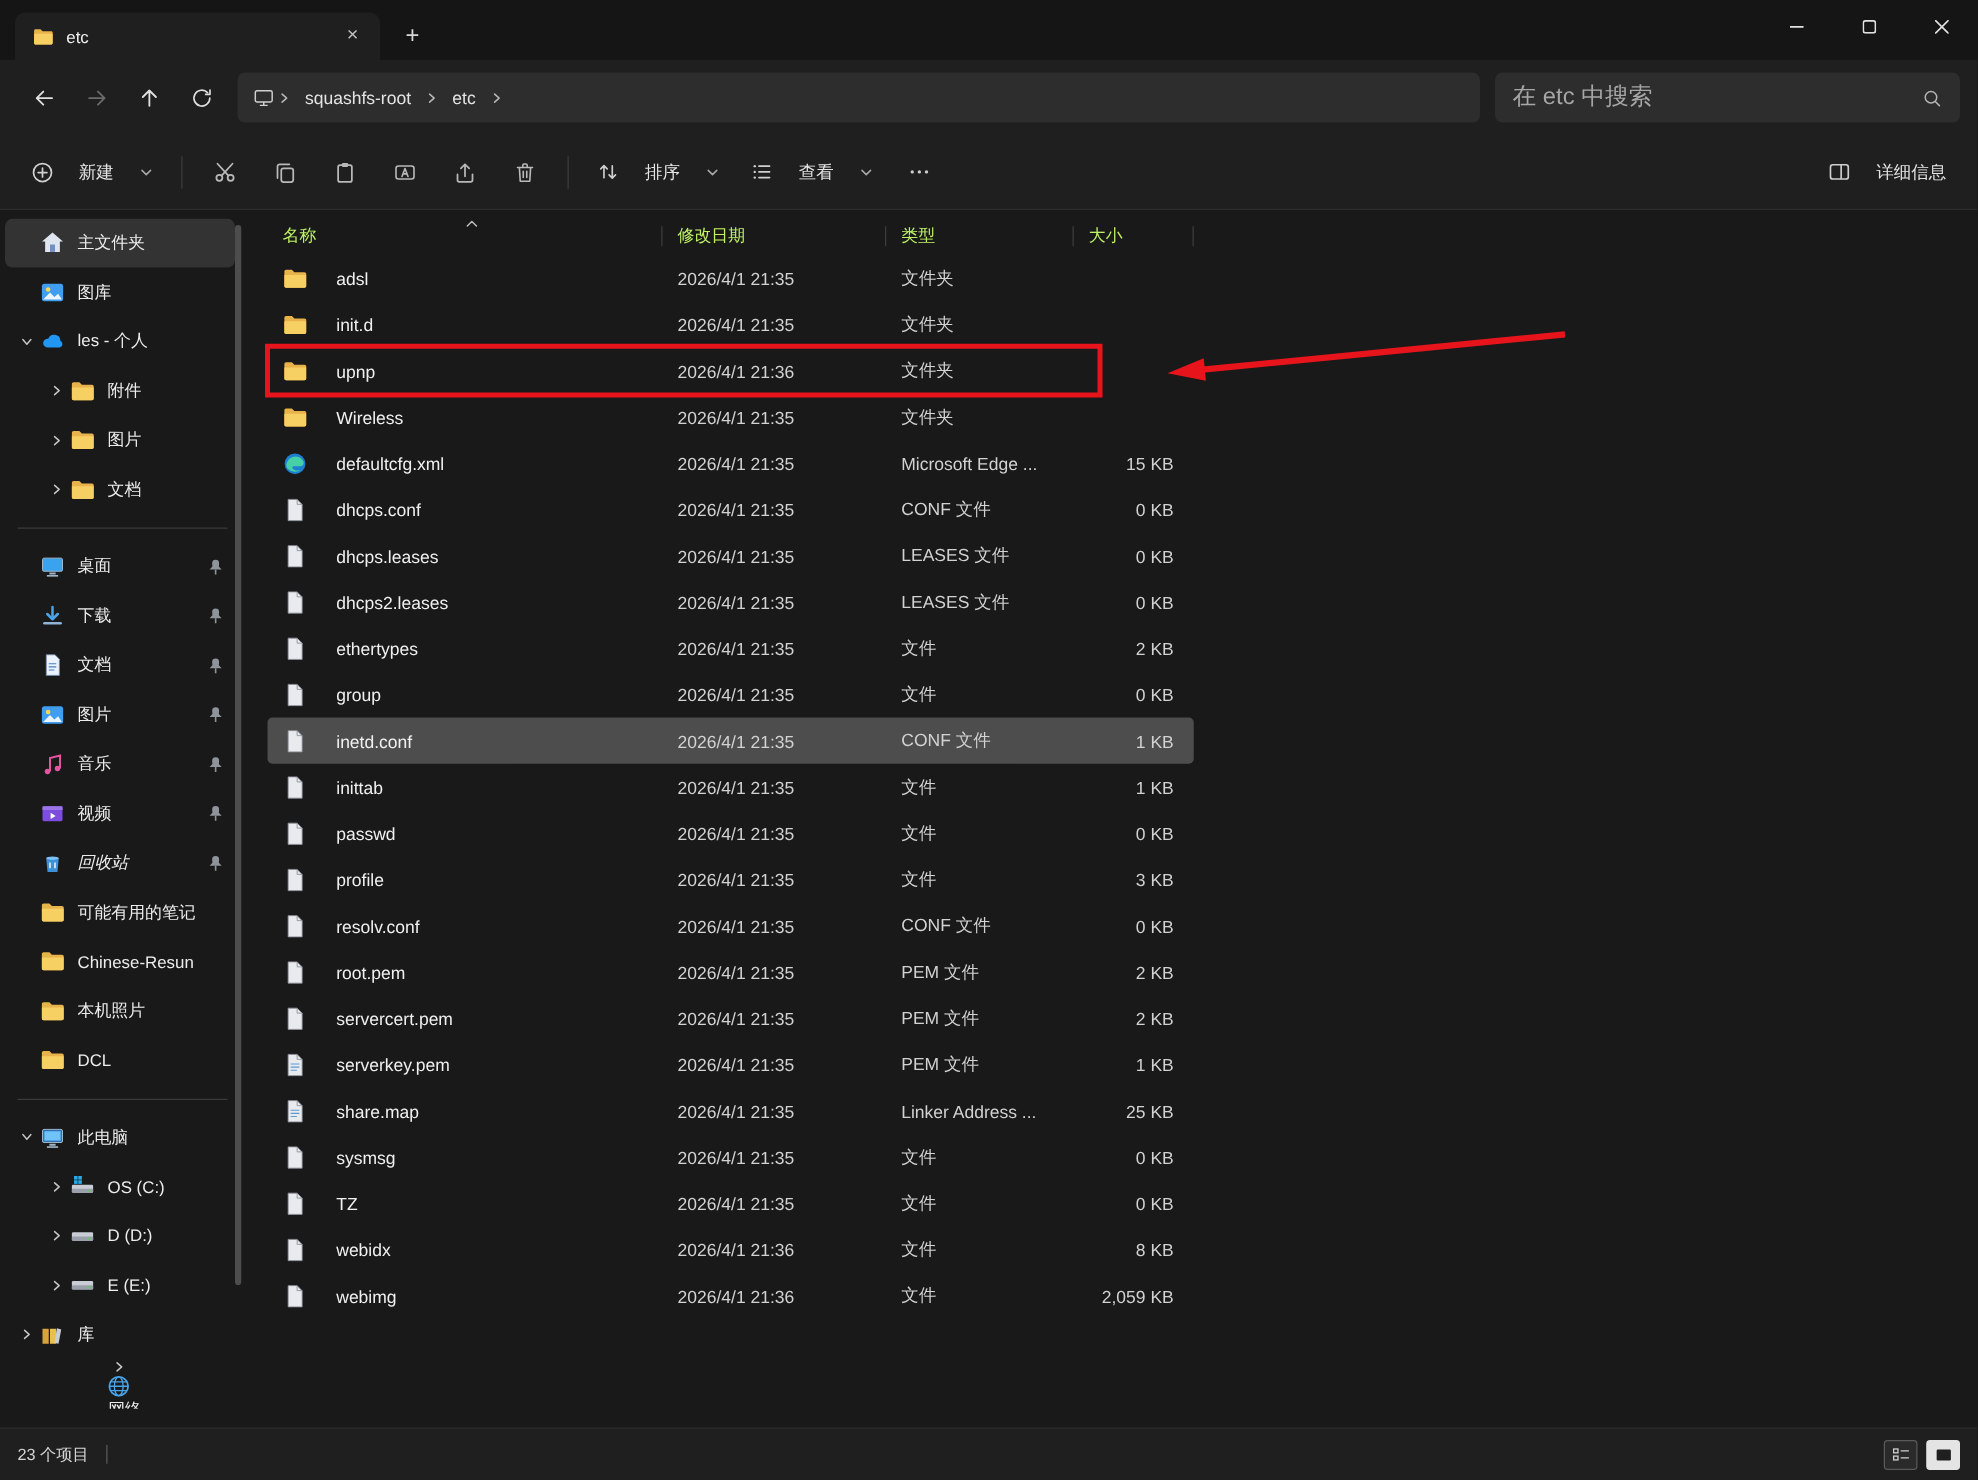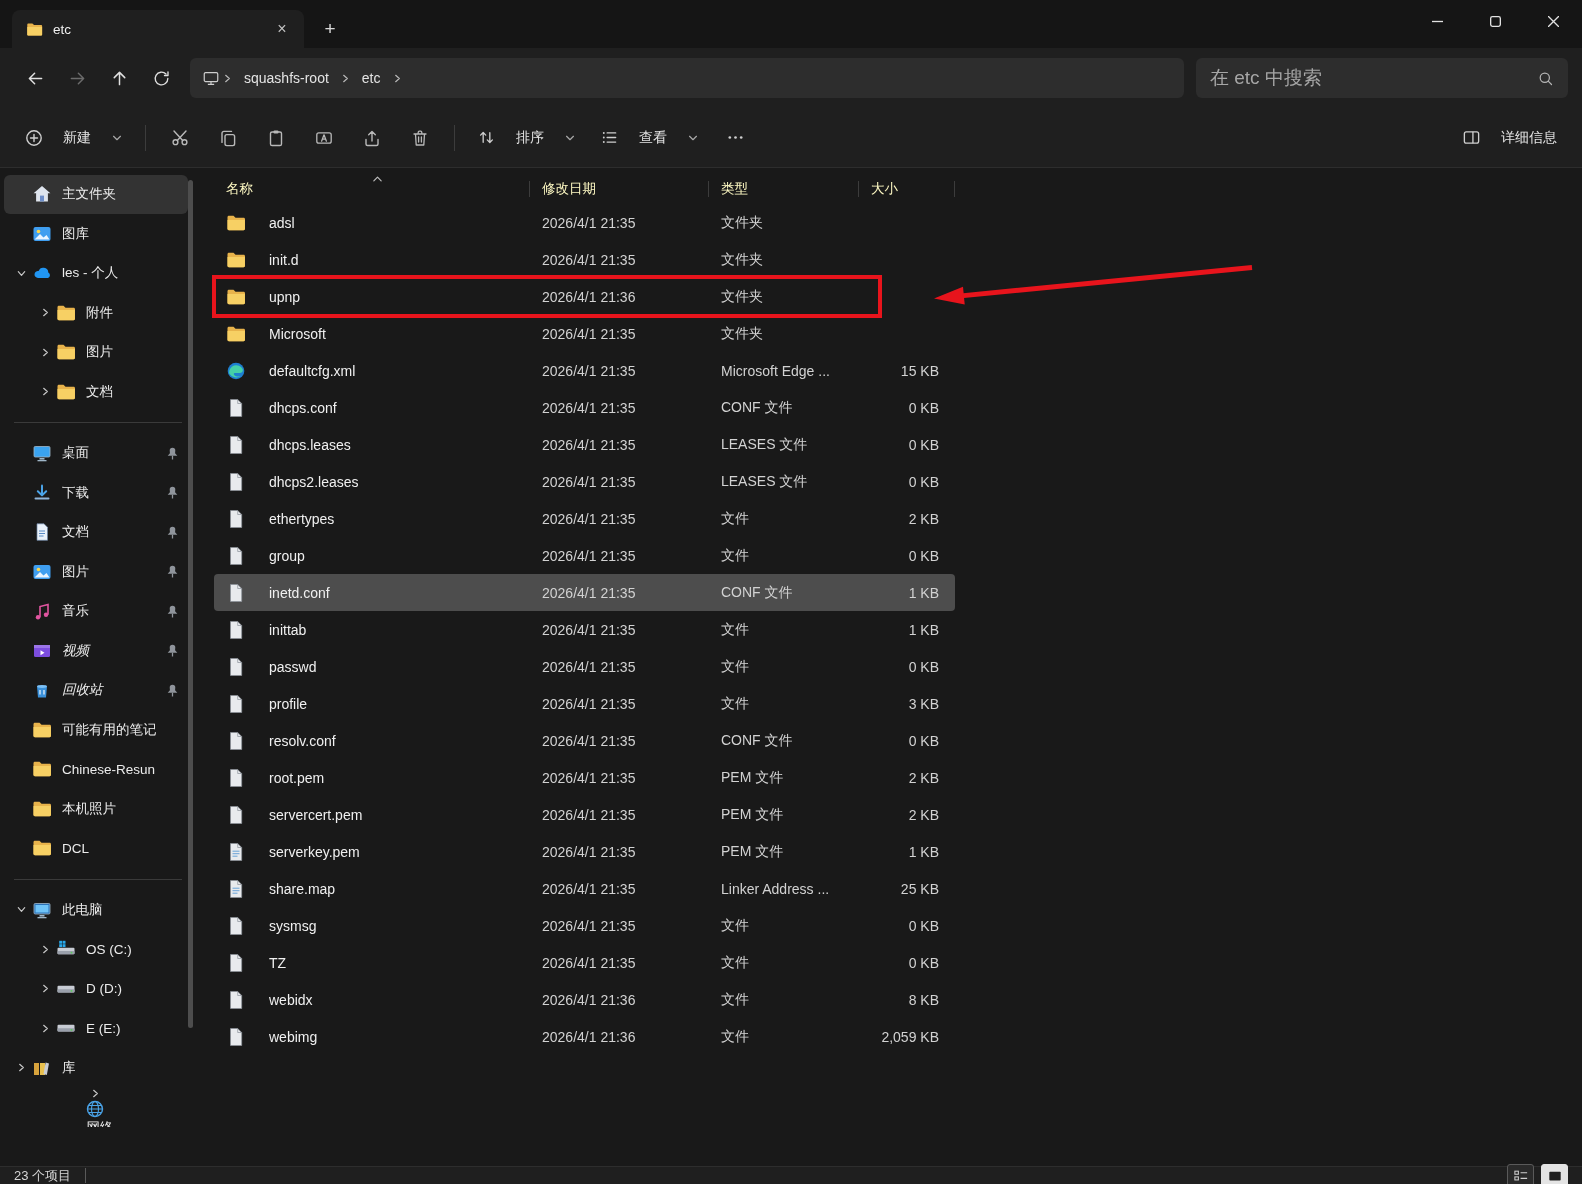--- a/index.html
+++ b/index.html
@@ -45,34 +45,34 @@
   .chev{width:22px;flex:0 0 auto;display:flex;justify-content:center;color:#c6c6c6}
   .icon{width:20px;height:20px;display:inline-flex;flex:0 0 auto}
   .icon svg{width:100%;height:100%;display:block}
   .sb-label{margin-left:10px;flex:1 1 auto;font-size:13.5px;white-space:nowrap;overflow:hidden;color:#ececec}
   .pin{width:15px;height:15px;margin-left:4px;flex:0 0 auto;display:flex}
   .sb-divider{height:1px;background:#3a3a3a;margin:11px 14px}
   .sb-scroll{position:absolute;right:3px;top:12px;width:5px;height:848px;background:#4d4d4d;border-radius:3px}
 
   
   .filepane{flex:1 1 auto;padding:6px 0 0 18px;position:relative;overflow:hidden}
-  .cols-header{display:flex;height:30px;color:#fef9c3;font-size:13.5px;position:relative;width:741px}
+  .cols-header{display:flex;height:30px;color:#bef264;font-size:13.5px;position:relative;width:741px}
   .col{padding-left:12px;height:100%;display:flex;align-items:center;position:relative}
   .col-name{width:316px}.col-date{width:179px}.col-type{width:150px}.col-size{width:96px}
   .col-sepline{position:absolute;right:0;top:7px;height:16px;width:1px;background:#3c3c3c}
   .sort-caret{position:absolute;left:158px;top:-3px;color:#bdbdbd}
   .frow{display:flex;height:37px;align-items:center;width:741px;border-radius:4px}
   .frow.selected{background:#4d4d4d}
   .fcell{padding-left:12px;font-size:14px;color:#d2d2d2;white-space:nowrap;overflow:hidden}
   .fname{width:316px;display:flex;align-items:center;gap:23px;color:#f0f0f0}
   .fdate{width:179px}.ftype{width:150px}
   .fsize{width:96px;text-align:right;padding-right:16px;padding-left:0}
 
   
-  .statusbar{height:18px;background:#1f1f1f;border-top:1px solid #2d2d2d;display:flex;align-items:center;padding:0 14px;font-size:13px;color:#d6d6d6;flex:0 0 auto}
+  .statusbar{height:42px;background:#1f1f1f;border-top:1px solid #2d2d2d;display:flex;align-items:center;padding:0 14px;font-size:13px;color:#d6d6d6;flex:0 0 auto}
   .status-sep{width:1px;height:15px;background:#5a5a5a;margin-left:14px}
   .view-toggles{margin-left:auto;display:flex;gap:7px}
   .vt-btn{width:27px;height:24px;border:1px solid #5a5a5a;border-radius:3px;display:flex;align-items:center;justify-content:center;color:#cfcfcf;background:#2a2a2a}
   .vt-btn.active{background:#e4e4e4;color:#1f1f1f;border-color:#e4e4e4}
 
   
   .anno-box{position:absolute;border:4px solid #e8141c;z-index:40;pointer-events:none}
   .anno-arrow{position:absolute;left:0;top:0;width:1582px;height:1184px;z-index:41;pointer-events:none}
 </style>
 </head>
@@ -426,21 +426,21 @@
             </svg>
           </span>
           <span class="sb-label">音乐</span>
           <span class="pin">
             <svg viewBox="0 0 14 14" width="15" height="15">
               <path d="M7 1.6a2.6 2.6 0 0 1 2.6 2.6L9.4 6.8l2.1 2.2H2.5L4.6 6.8l-.2-2.6A2.6 2.6 0 0 1 7 1.6z" fill="#8f949b"></path>
               <path d="M7 9v3.6" stroke="#8f949b" stroke-width="1.2"></path>
             </svg>
           </span>
         </div>
-        <div class="sb-item" style="padding-left: 6px; font-style: italic;">
+        <div class="sb-item" style="padding-left: 6px;">
           <span class="chev"></span>
           <span class="icon">
             <svg viewBox="0 0 20 20">
               <rect x="2" y="4" width="16" height="12" rx="1.5" fill="#7c4dde"></rect>
               <rect x="2" y="4" width="16" height="3" fill="#9b75e8"></rect>
               <path d="M8.5 9.2l4 2.5-4 2.5z" fill="#fff"></path>
             </svg>
           </span>
           <span class="sb-label">视频</span>
           <span class="pin">
@@ -670,21 +670,21 @@
             <div class="fcell fsize"></div>
           </div>
           <div class="frow">
             <div class="fcell fname">
               <span class="icon">
                 <svg viewBox="0 0 20 20">
                   <path d="M1.5 4.2c0-.8.6-1.4 1.4-1.4h4.6l2 2h8.1c.8 0 1.4.6 1.4 1.4v9.6c0 .8-.6 1.4-1.4 1.4H2.9c-.8 0-1.4-.6-1.4-1.4z" fill="#e8b34b"></path>
                   <path d="M1.5 7h17.4v8.8c0 .8-.6 1.4-1.4 1.4H2.9c-.8 0-1.4-.6-1.4-1.4z" fill="#f7d064"></path>
                 </svg>
               </span>
-              <span>Microsoft</span>
+              <span>Wireless</span>
             </div>
             <div class="fcell fdate">2026/4/1 21:35</div>
             <div class="fcell ftype">文件夹</div>
             <div class="fcell fsize"></div>
           </div>
           <div class="frow">
             <div class="fcell fname">
               <span class="icon">
                 <svg viewBox="0 0 20 20">
                   <circle cx="10" cy="10" r="8.3" fill="#1e7fd0"></circle>

